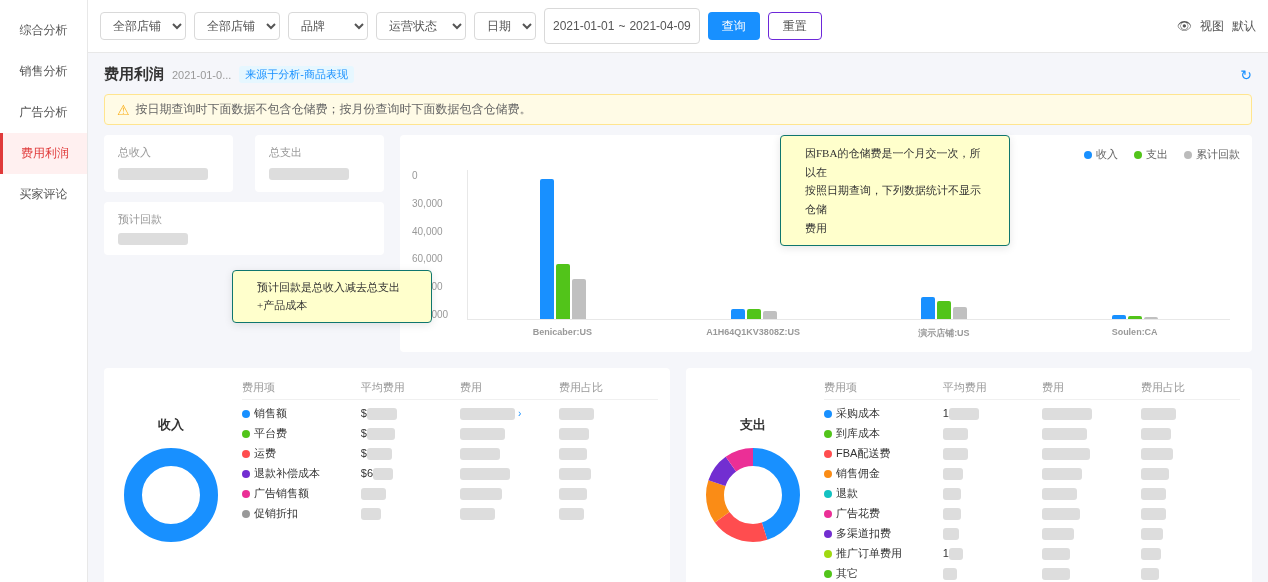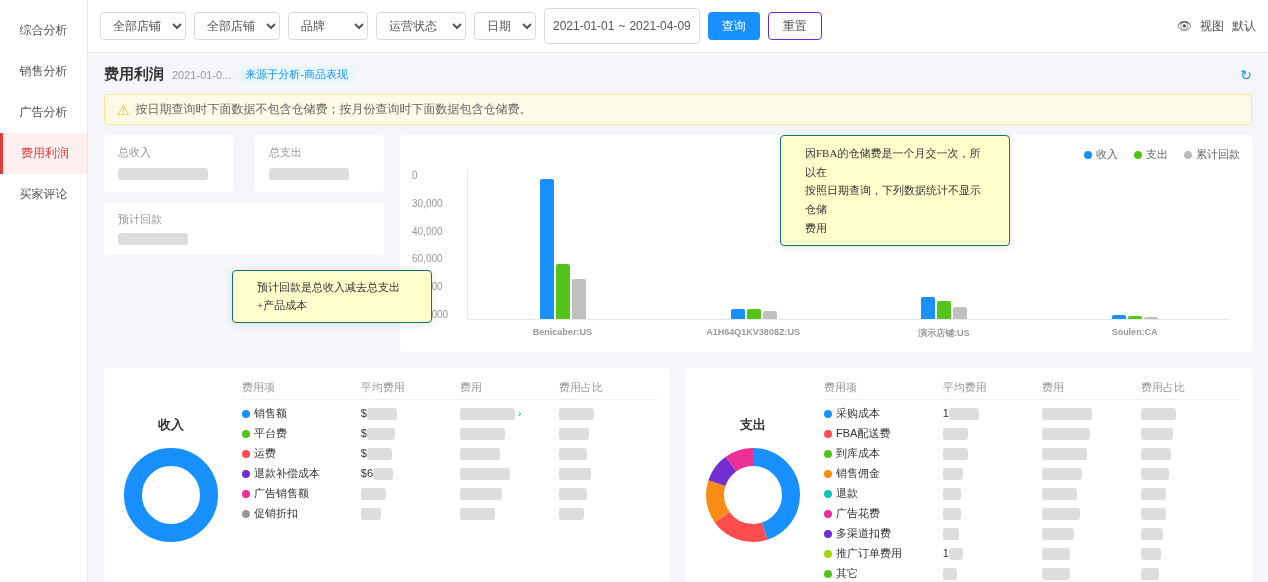--- a/index.html
+++ b/index.html
@@ -363,35 +363,35 @@
               <div class="fee-col-name">
                 <div class="fee-dot" style="background:#1890ff;"></div>
                 <span>采购成本</span>
               </div>
               <div class="fee-col"><span>1</span><span class="blurred-text" style="width:30px;"></span></div>
               <div class="fee-col"><span class="blurred-text" style="width:50px;"></span></div>
               <div class="fee-col"><span class="blurred-text" style="width:35px;"></span></div>
             </div>
             <div class="fee-row">
               <div class="fee-col-name">
+                <div class="fee-dot" style="background:#52c41a;"></div>
+                <span>到库成本</span>
+              </div>
+              <div class="fee-col"><span class="blurred-text" style="width:25px;"></span></div>
+              <div class="fee-col"><span class="blurred-text" style="width:45px;"></span></div>
+              <div class="fee-col"><span class="blurred-text" style="width:30px;"></span></div>
+            </div>
+            <div class="fee-row">
+              <div class="fee-col-name">
                 <div class="fee-dot" style="background:#ff4d4f;"></div>
                 <span>FBA配送费</span>
               </div>
               <div class="fee-col"><span class="blurred-text" style="width:25px;"></span></div>
               <div class="fee-col"><span class="blurred-text" style="width:48px;"></span></div>
               <div class="fee-col"><span class="blurred-text" style="width:32px;"></span></div>
-            </div>
-            <div class="fee-row">
-              <div class="fee-col-name">
-                <div class="fee-dot" style="background:#52c41a;"></div>
-                <span>到库成本</span>
-              </div>
-              <div class="fee-col"><span class="blurred-text" style="width:25px;"></span></div>
-              <div class="fee-col"><span class="blurred-text" style="width:45px;"></span></div>
-              <div class="fee-col"><span class="blurred-text" style="width:30px;"></span></div>
             </div>
             <div class="fee-row">
               <div class="fee-col-name">
                 <div class="fee-dot" style="background:#fa8c16;"></div>
                 <span>销售佣金</span>
               </div>
               <div class="fee-col"><span class="blurred-text" style="width:20px;"></span></div>
               <div class="fee-col"><span class="blurred-text" style="width:40px;"></span></div>
               <div class="fee-col"><span class="blurred-text" style="width:28px;"></span></div>
             </div>

